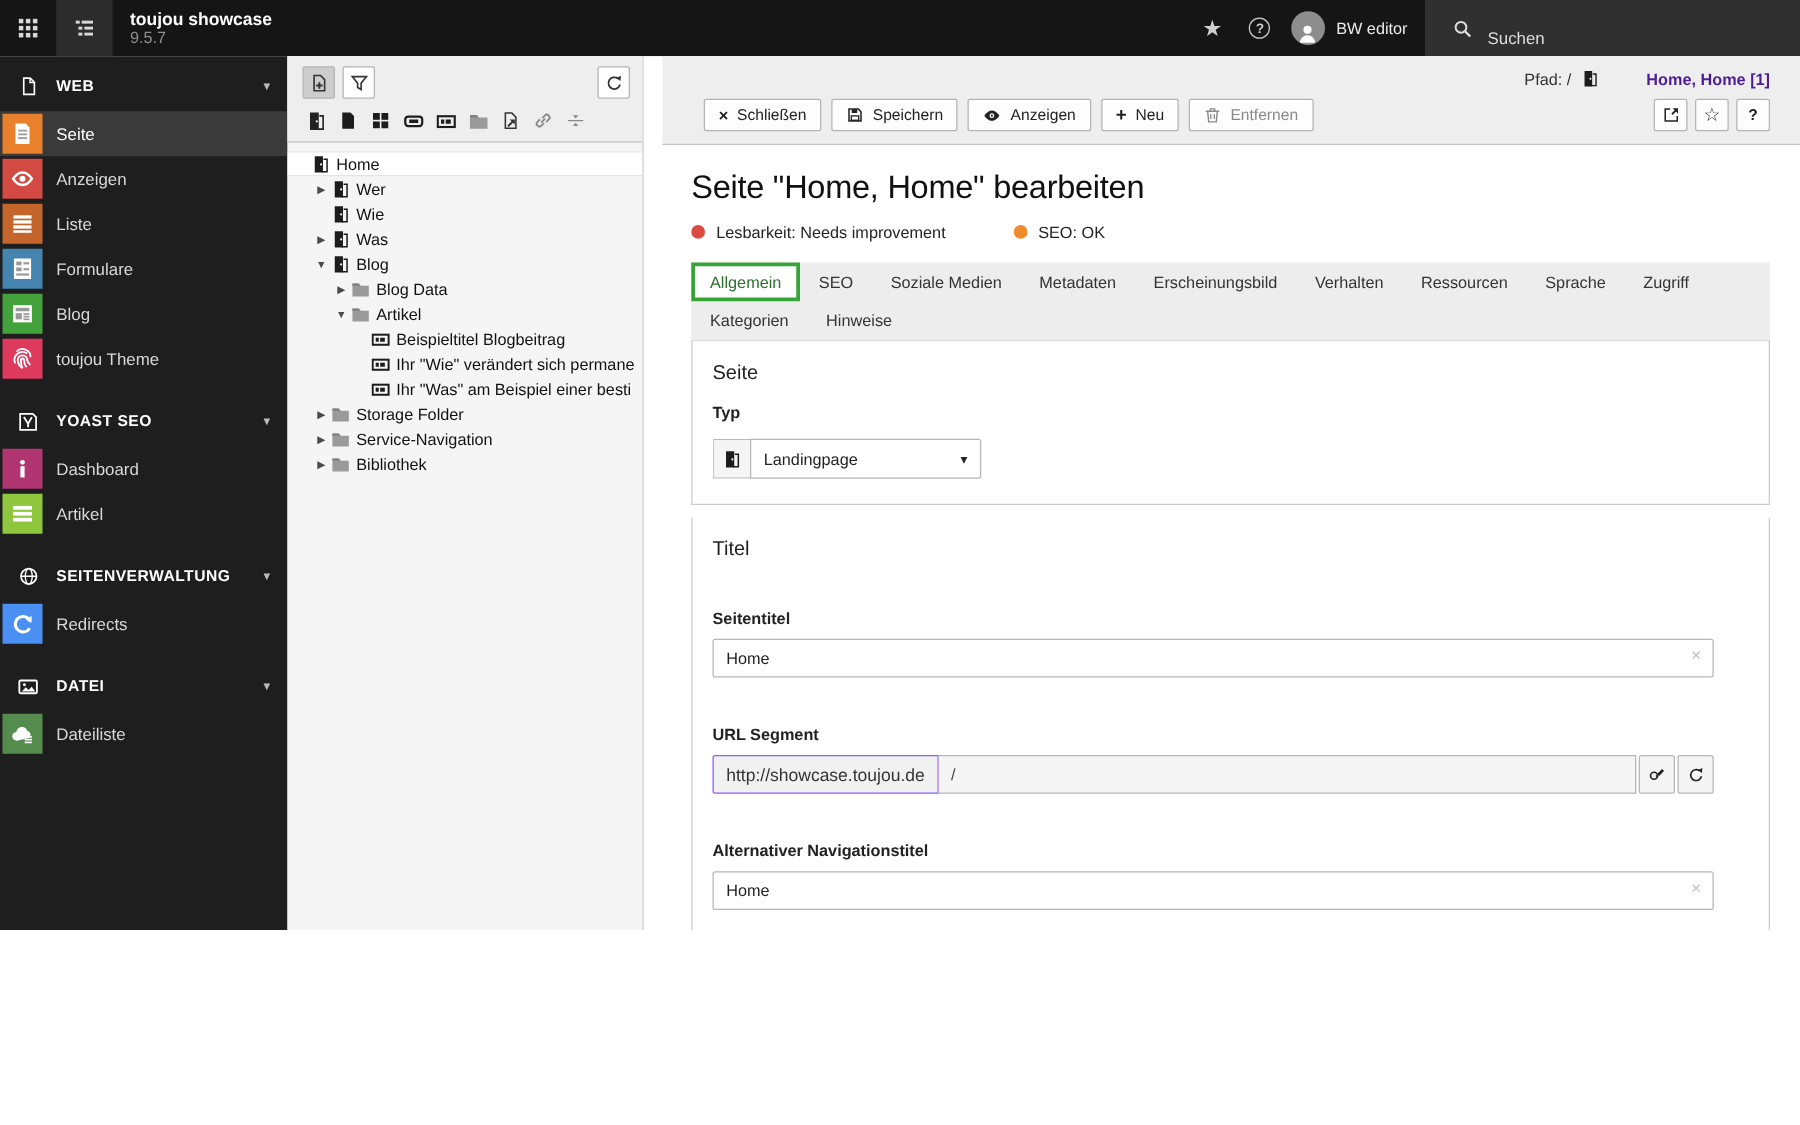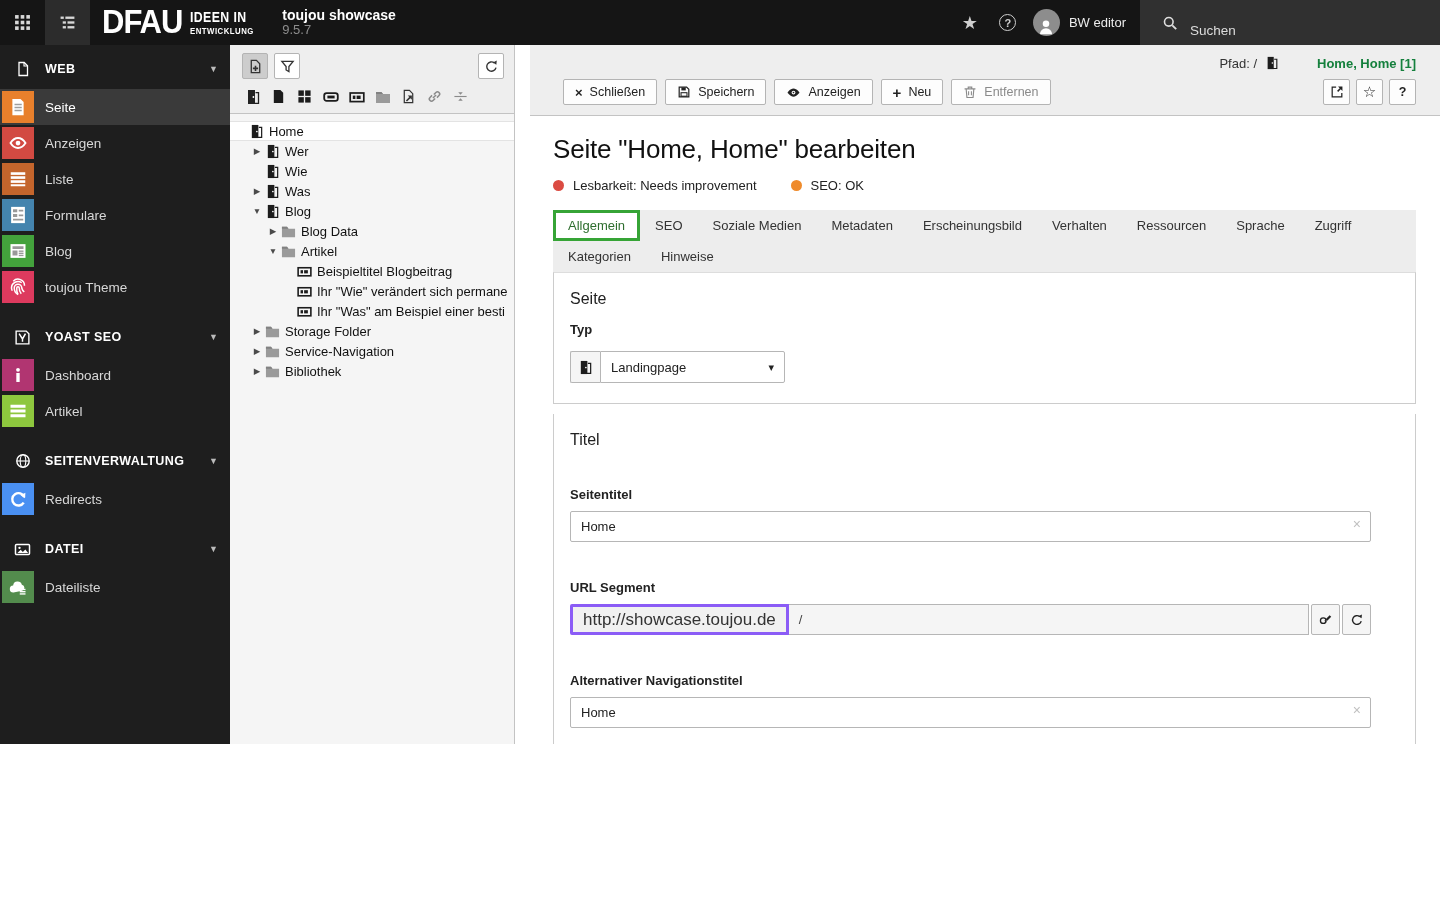--- a/index.html
+++ b/index.html
@@ -58,32 +58,32 @@
   .tcaret { width:14px; flex:none; font-size:8.5px; color:#4a4a4a; text-align:center; }
   .ticon { width:16px; height:16px; flex:none; margin-right:5px; display:flex; align-items:center; justify-content:center; }
   .lvl0 { padding-left:4px; } .lvl1 { padding-left:20px; } .lvl2 { padding-left:36px; } .lvl3 { padding-left:52px; }
 
   .splitter { width:15px; flex:none; background:#fff; }
 
   
   .module { flex:1; display:flex; flex-direction:column; background:#fff; min-width:0; }
   .docheader { background:#eee; border-bottom:1px solid #c3c3c3; padding:6px 24px 10px 24px; flex:none; }
   .dh-row1 { display:flex; justify-content:flex-end; align-items:center; height:24px; font-size:13px; color:#333; gap:4px; }
-  .dh-row1 b { color:#15803d;padding-left:32px; }
+  .dh-row1 b { color:#4c1d95;padding-left:32px; }
   .dh-row2 { display:flex; align-items:center; margin-top:4px; }
   .dh-left { display:flex; gap:8px; margin-left:9px; }
   .btn { height:26px; border:1px solid #b4b4b4; border-radius:2px; background:#fdfdfd; display:inline-flex; align-items:center; gap:7px; padding:0 11px; font-size:12.5px; color:#222; cursor:pointer; font-family:inherit; }
   .btn .bico { display:flex; align-items:center; color:#222; }
   .btn.muted, .btn.muted .bico { color:#8a8a8a; }
   .dh-right { margin-left:auto; display:flex; gap:6px; }
   .btn.icon-only { width:27px; padding:0; justify-content:center; }
 
   .module-body { flex:1; overflow:hidden; padding:18px 24px 0 23px; }
   h1.page-title { font-size:26px; font-weight:500; color:#111; letter-spacing:-.2px; }
-  .status-row { display:flex; align-items:center; gap:34px; margin-top:13px; }
+  .status-row { display:flex; align-items:center; gap:54px; margin-top:13px; }
   .status { display:flex; align-items:center; gap:9px; font-size:13px; color:#222; }
   .dot { width:11px; height:11px; border-radius:50%; flex:none; }
 
   .tabs { margin-top:17px; background:#ededed; }
   .tabrow { display:flex; }
   .tab { padding:8px 15px; font-size:13px; color:#333; cursor:pointer; }
   .tab.active { background:#fff; border:3px solid #36a436; color:#2e6e2e; padding:5px 12px; }
 
   .panel { border:1px solid #ccc; border-top:none; background:#fff; padding:17px 16px 20px 16px; }
   .panel.first { border-top:1px solid #ccc; border-top-color:#ddd; }
@@ -95,21 +95,21 @@
   .typ-group { display:flex; margin-top:14px; }
   .typ-icon { width:30px; height:32px; border:1px solid #b6b6b6; border-right:none; border-radius:2px 0 0 2px; background:#f5f5f5; display:flex; align-items:center; justify-content:center; color:#1c1c1c; }
   .typ-select { width:185px; height:32px; border:1px solid #b6b6b6; border-radius:0 2px 2px 0; background:#fff; display:flex; align-items:center; font-size:13px; color:#222; padding:0 10px; cursor:pointer; }
   .typ-select .chev { margin-left:auto; font-size:11px; color:#222; }
 
   .fgroup { margin-bottom:19px;margin-top:38px; }
   .input-wrap { position:relative; }
   .text-input { width:100%; height:31px; border:1px solid #b6b6b6; border-radius:2px; font-size:13px; color:#222; padding:0 28px 0 10px; font-family:inherit; background:#fff; outline:none; }
   .clear-x { position:absolute; right:10px; top:6px; color:#c0c0c0; font-size:14px; cursor:pointer; line-height:1; }
   .url-group { display:flex; align-items:stretch; }
-  .url-prefix { border:3px solid #8b5cf6; border-radius:2px 0 0 2px; background:#f1f1f1; color:#333; font-size:17px; display:flex; align-items:center; padding:0 10px; height:31px; flex:none; }
+  .url-prefix { border:1px solid #8b5cf6; border-radius:2px 0 0 2px; background:#f1f1f1; color:#333; font-size:14px; display:flex; align-items:center; padding:0 10px; height:31px; flex:none; }
   .url-value { flex:1; border:1px solid #b6b6b6; border-left:none; background:#f5f5f5; color:#444; font-size:13px; display:flex; align-items:center; padding:0 10px; height:31px; }
   .url-btn { width:29px; height:31px; border:1px solid #b6b6b6; border-radius:2px; background:#f5f5f5; display:flex; align-items:center; justify-content:center; color:#222; cursor:pointer; margin-left:2px; flex:none; }
 
   .record-footer { display:flex; justify-content:flex-end; align-items:center; gap:6px; margin-top:12px; font-size:13px; color:#222; }
   .record-footer .rf-label { font-weight:bold; }
   .record-footer .rf-count { color:#666; }
 
   svg { display:block; }
 </style>
 </head>
@@ -318,27 +318,20 @@
   <div class="tb-btn">
       <svg width="17" height="17">
         <use href="#s-grid9"></use>
       </svg>
     </div>
   <div class="tb-btn active">
       <svg width="17" height="17">
         <use href="#s-treelist"></use>
       </svg>
     </div>
-  <div class="tb-logo">
-    <span class="logo-main">DFAU</span>
-    <span class="logo-sub">
-      <span class="l1">IDEEN IN</span>
-      <span class="l2">ENTWICKLUNG</span>
-    </span>
-  </div>
   <div class="tb-site">
     <span class="name">toujou showcase</span>
     <span class="ver">9.5.7</span>
   </div>
   <div class="tb-right">
     <div class="tb-ico">
         <span class="tb-star">★</span>
       </div>
     <div class="tb-ico">
         <span class="tb-help">?</span>

